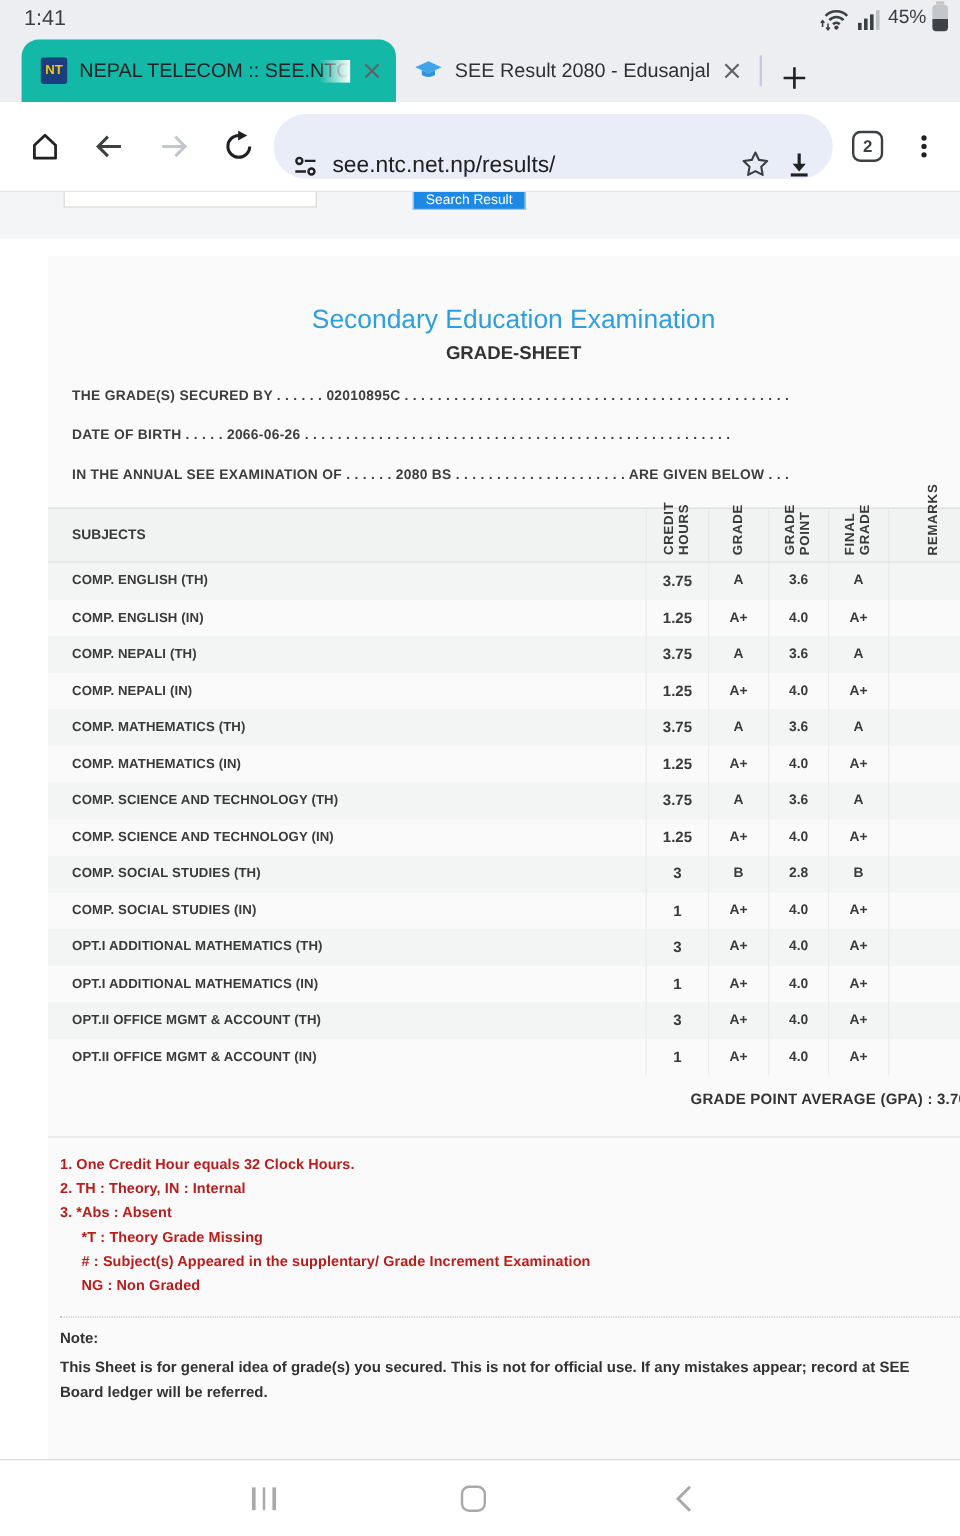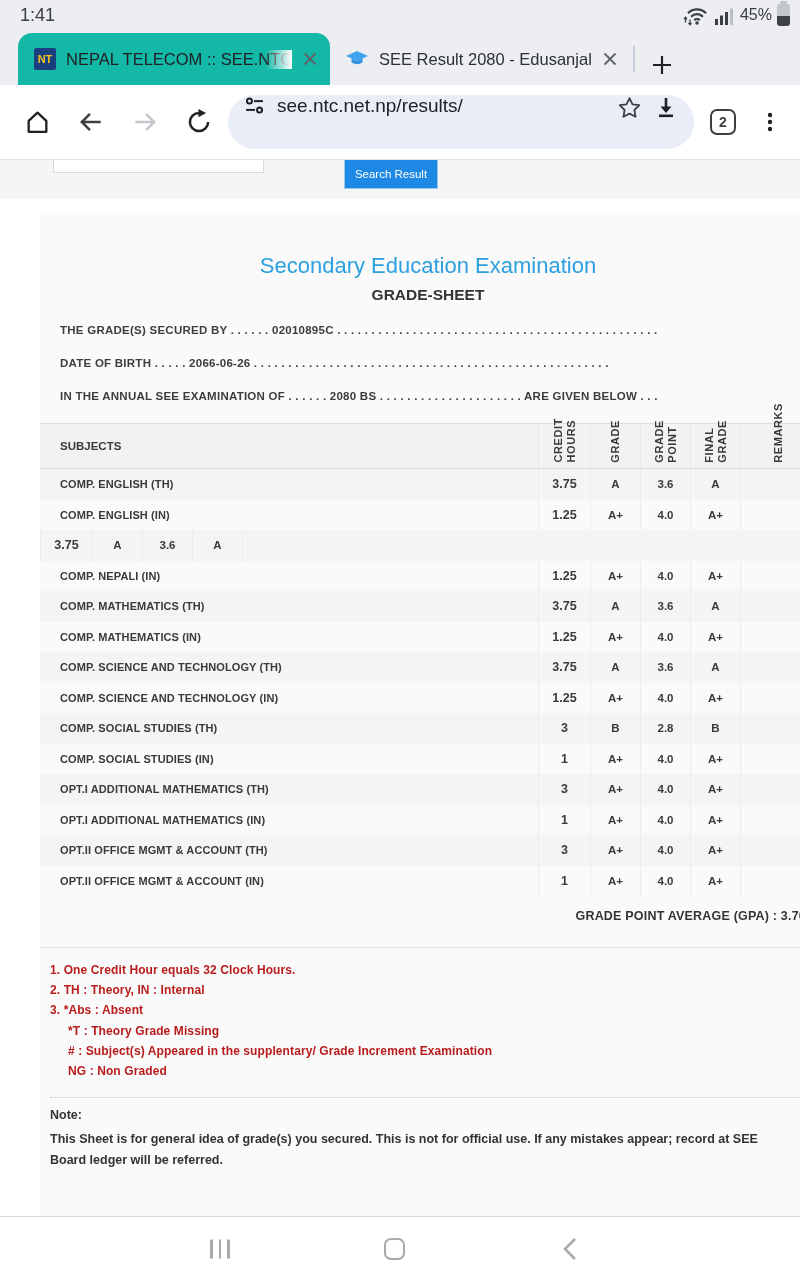--- a/index.html
+++ b/index.html
@@ -24,31 +24,31 @@
   .tab-title { flex:1; font-size:16.5px; color:#202124; white-space:nowrap; overflow:hidden; position:relative; }
   .tab-title.fade-r::after { content:""; position:absolute; right:0; top:0; bottom:0; width:26px;
     background:linear-gradient(to right, rgba(255,255,255,0), #fff); }
   .tab-inactive { display:flex; align-items:center; gap:10px; padding:0 6px 0 16px; height:52px; }
   .tab-inactive .tab-title { flex:none; max-width:232px; color:#2d3035; }
   .tab-divider { width:2px; height:26px; background:#c6ccd9; margin:0 9px 13px 9px; align-self:flex-end; }
   .new-tab-btn { margin-bottom:8px; padding:0 6px; }
 
   .toolbar { height:75px; background:#fff; display:flex; align-items:center; padding:0 10px; border-bottom:1px solid #e2e4e7; }
   .tb-btn { width:54px; height:54px; display:flex; align-items:center; justify-content:center; flex:none; }
-  .omnibox { flex:1; height:54px; background:#e9edf7; border-radius:27px; display:flex; align-items:flex-start;
+  .omnibox { flex:1; height:54px; background:#e9edf7; border-radius:27px; display:flex; align-items:flex-end;
     gap:12px; padding:0 16px; margin:0 2px; min-width:0; }
   .omnibox-url { flex:1; font-size:19px; color:#202124; white-space:nowrap; overflow:hidden; }
   .tab-count-btn { width:26px; height:26px; border:2.5px solid #3c4043; border-radius:7px;
     display:flex; align-items:center; justify-content:center; font-size:14px; font-weight:bold; color:#3c4043; }
 
   
   .search-strip { height:39px; background:#f4f5f6; position:relative; }
   .partial-input { position:absolute; left:53px; top:0; width:211px; height:13px; background:#fff;
     border:1px solid #ddd8d0; border-top:none; }
-  .search-btn { position:absolute; left:344px; top:0; width:94px; height:29px; background:#1e88e5;
+  .search-btn { position:absolute; left:344px; top:0; width:94px; height:15px; background:#1e88e5;
     color:#fff; font-size:11.5px; display:flex; align-items:center; justify-content:center; border:1px solid #9fc8ef; border-top:none; }
   .white-gap { height:14px; background:#fff; }
 
   
   .card { margin-left:40px; width:776px; height:1003px; background:#fafafa; padding-top:40px; overflow:hidden; }
   .sheet-title { text-align:center; font-size:22px; color:#2b9fdf; font-weight:normal; line-height:26px; }
   .sheet-subtitle { text-align:center; font-size:15.5px; font-weight:bold; color:#333; margin-top:7px; }
   .info-line { margin-top:21px; padding:0 20px; font-size:11.5px; font-weight:bold; color:#3d3d3d;
     letter-spacing:.25px; white-space:nowrap; overflow:hidden; }
   .info-line:first-of-type { margin-top:20px; }
@@ -259,20 +259,21 @@
         </div>
         <div class="trow">
           <div class="cell subject">COMP. ENGLISH (IN)</div>
           <div class="cell num c-credit">1.25</div>
           <div class="cell num c-grade">A+</div>
           <div class="cell num c-point">4.0</div>
           <div class="cell num c-final">A+</div>
           <div class="cell num c-remarks"></div>
         </div>
         <div class="trow">
+          <div class="cell subject">COMP. NEPALI (TH)</div>
           <div class="cell num c-credit">3.75</div>
           <div class="cell num c-grade">A</div>
           <div class="cell num c-point">3.6</div>
           <div class="cell num c-final">A</div>
           <div class="cell num c-remarks"></div>
         </div>
         <div class="trow">
           <div class="cell subject">COMP. NEPALI (IN)</div>
           <div class="cell num c-credit">1.25</div>
           <div class="cell num c-grade">A+</div>

